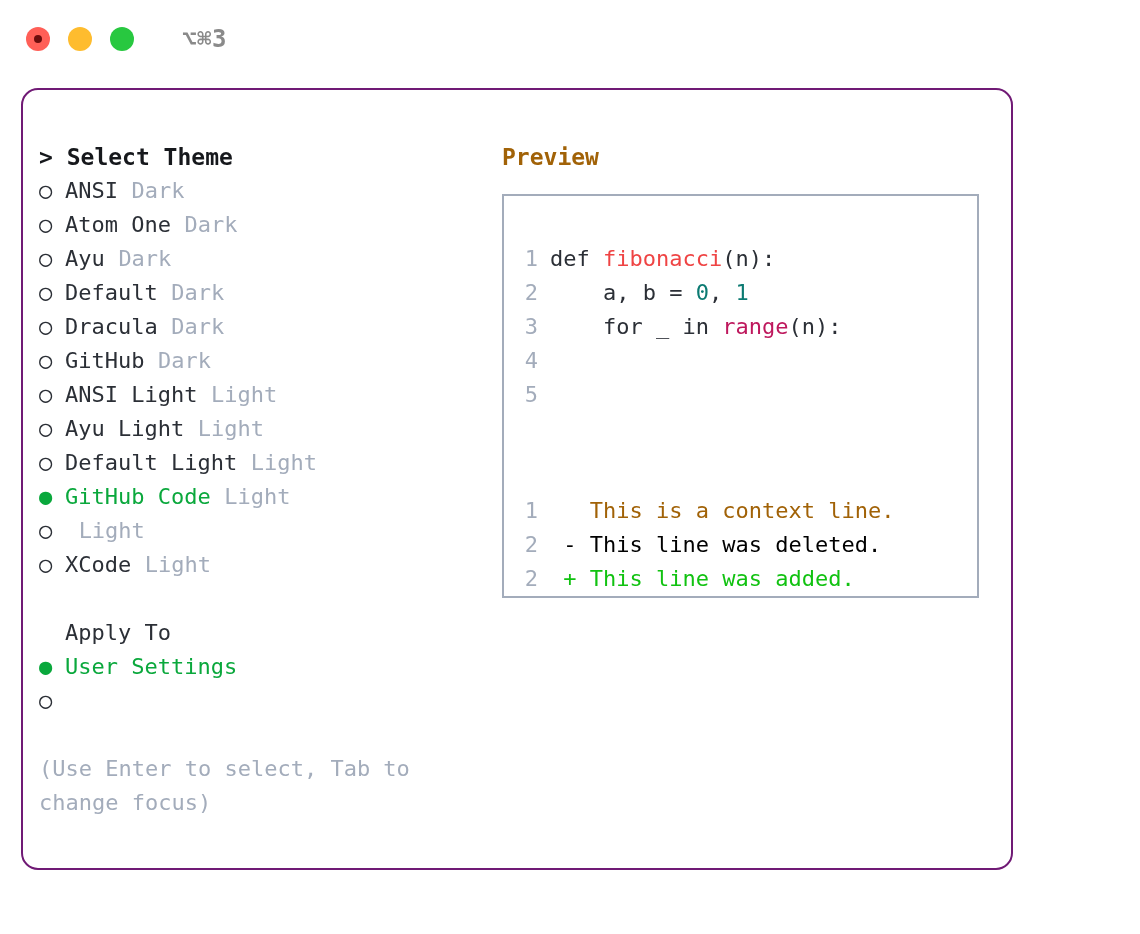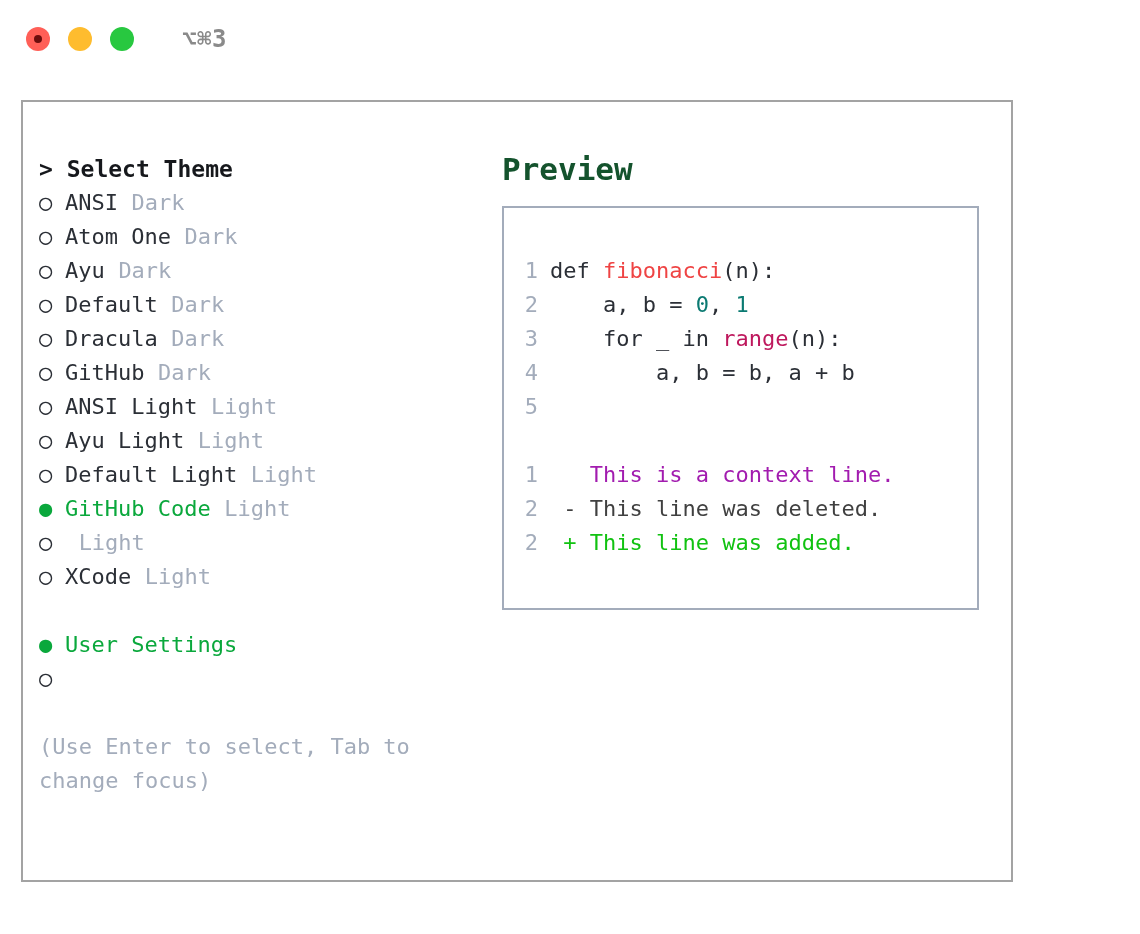--- a/index.html
+++ b/index.html
@@ -65,25 +65,25 @@
     font-weight: bold;
     color: #8a8a8a;
     letter-spacing: 0.5px;
     white-space: pre;
   }
 
   
   .panel {
     position: absolute;
     left: 21px;
-    top: 100px;
+    top: 88px;
     width: 992px;
     height: 782px;
-    border: 2px solid #a3a3a3;
-    border-radius: 0;
+    border: 2px solid #701a75;
+    border-radius: 17px;
     box-sizing: border-box;
     background: #ffffff;
   }
 
   .panel-inner {
     position: absolute;
     left: 0; top: 0;
     width: 100%;
     height: 100%;
   }
@@ -147,23 +147,23 @@
   }
 
   
   .right-col {
     position: absolute;
     left: 479px;
     top: 50px;
     width: 500px;
   }
   .preview-head {
-    font-size: 31px;
+    font-size: 23px;
     font-weight: bold;
-    color: #14532d;
+    color: #a16207;
     line-height: 34px;
     white-space: pre;
   }
   .preview-box {
     margin-top: 20px;
     width: 477px;
     height: 404px;
     border: 2px solid #a3acbb;
     box-sizing: border-box;
     background: #ffffff;
@@ -186,22 +186,22 @@
     margin-right: 12px;
   }
   .code-text { color: #2b2f36; white-space: pre; }
 
   .tok-fn    { color: #ef4444; }
   .tok-num   { color: #0b7a72; }
   .tok-builtin { color: #be185d; }
 
   .gap-line { height: 34px; }
 
-  .diff-ctx { color: #a21caf; }
-  .diff-del { color: #404040; text-align: center; }
+  .diff-ctx { color: #a16207; margin-top: 48px; }
+  .diff-del { color: #000000; text-align: center; }
   .diff-add { color: #11c211; }
 </style>
 </head>
 <body>
 
 <div class="window">
 
   <div class="titlebar">
     <div class="lights">
       <span class="light light-close"></span>
@@ -275,20 +275,21 @@
           </div>
           <div class="opt-row">
             <span class="marker">○</span>
             <span class="opt-label">XCode</span>
             <span class="opt-tag">Light</span>
           </div>
         </div>
 
         <div class="spacer-sm"></div>
 
+        <div class="apply-head">Apply To</div>
 
         <div>
           <div class="opt-row selected">
             <span class="marker sel">●</span>
             <span class="opt-label">User Settings</span>
           </div>
           <div class="opt-row">
             <span class="marker">○</span>
           </div>
         </div>
@@ -312,21 +313,20 @@
             <div class="code-line">
               <span class="lineno">2</span>
               <span class="code-text"><span>    a, b = </span><span class="tok-num">0</span><span>, </span><span class="tok-num">1</span></span>
             </div>
             <div class="code-line">
               <span class="lineno">3</span>
               <span class="code-text"><span>    for _ in </span><span class="tok-builtin">range</span><span>(n):</span></span>
             </div>
             <div class="code-line">
               <span class="lineno">4</span>
-              <span class="code-text">        a, b = b, a + b</span>
             </div>
             <div class="code-line">
               <span class="lineno">5</span>
             </div>
           </div>
 
           <div class="gap-line"></div>
 
           <div>
             <div class="code-line">

